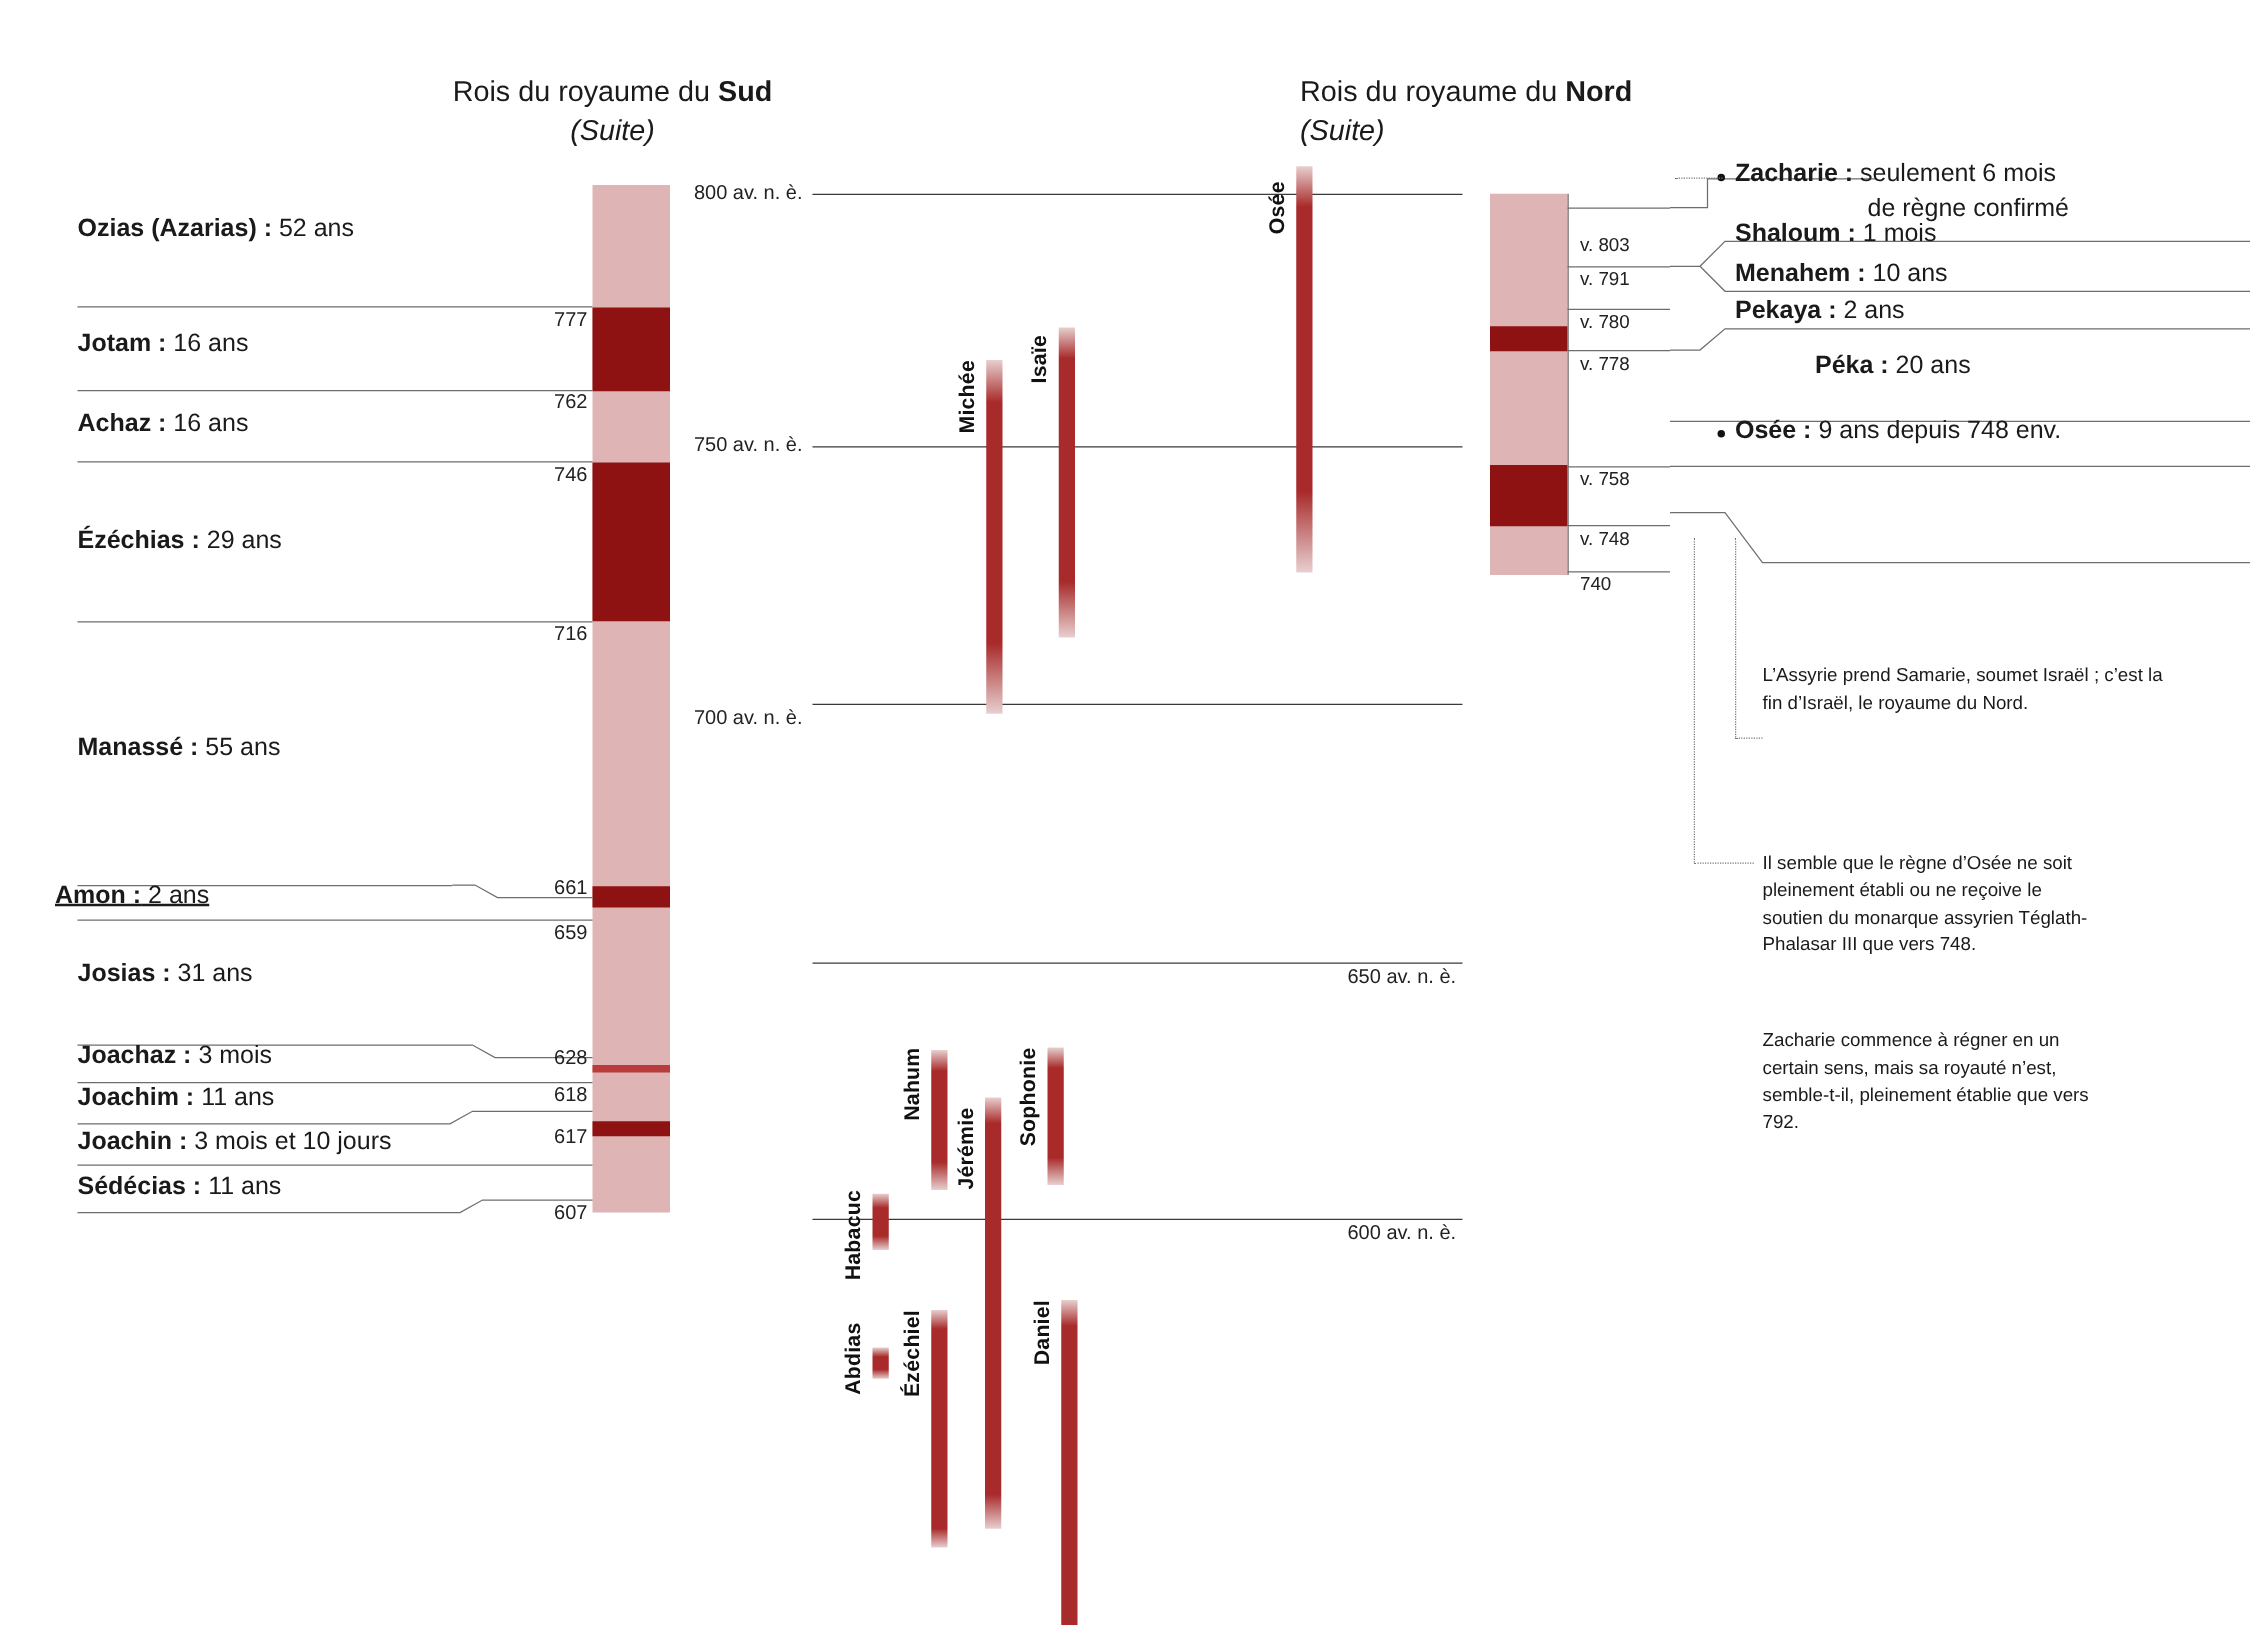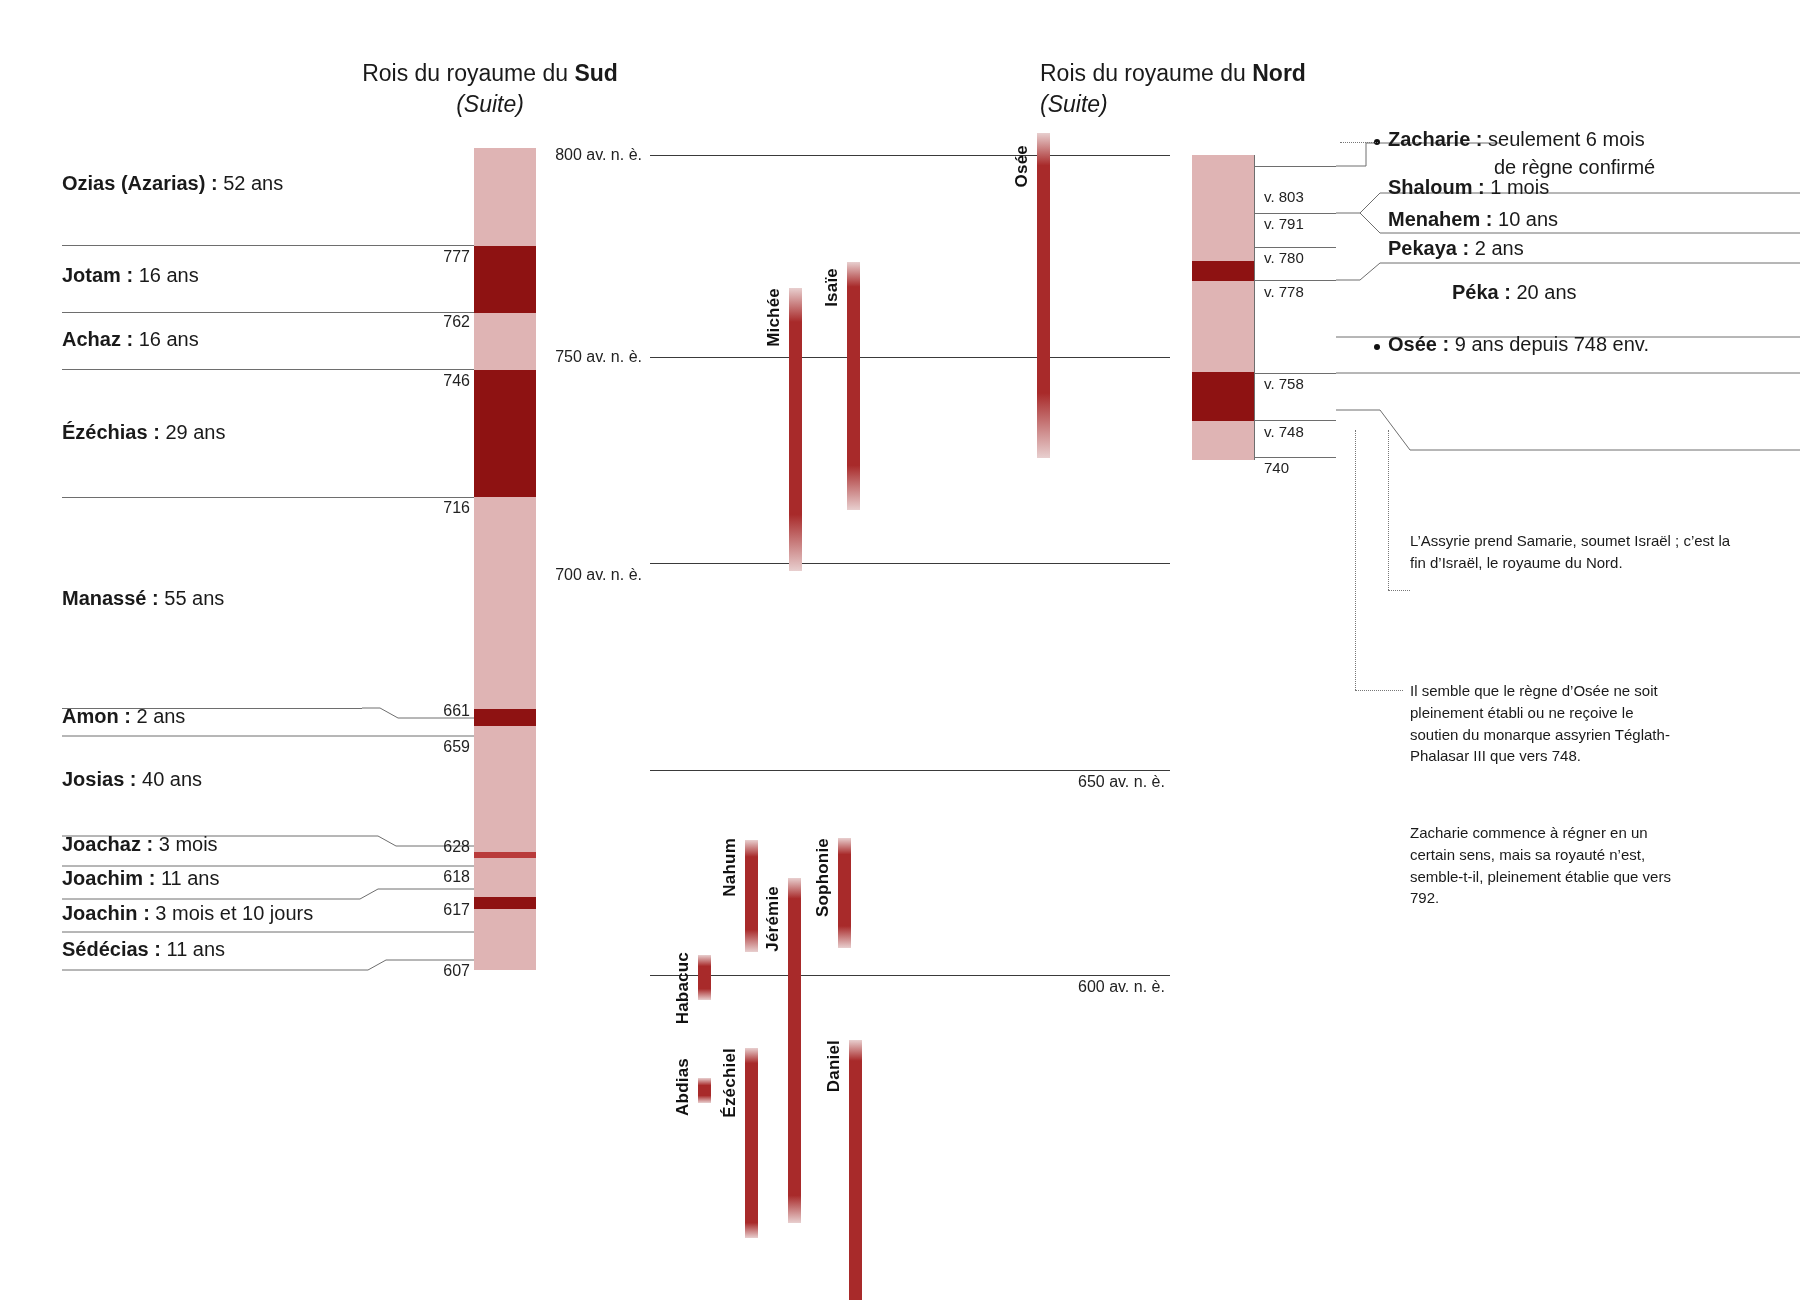--- a/index.html
+++ b/index.html
@@ -176,25 +176,25 @@
   </div>
   <div class="king" style="left:62px; top:328px;">
     <b>Achaz :</b><span> 16 ans</span>
   </div>
   <div class="king" style="left:62px; top:421px;">
     <b>Ézéchias :</b><span> 29 ans</span>
   </div>
   <div class="king" style="left:62px; top:587px;">
     <b>Manassé :</b><span> 55 ans</span>
   </div>
-  <div class="king" style="left:62px; top:705px;">
+  <div class="king" style="left:44px; top:705px;text-decoration:underline;">
     <b>Amon :</b><span> 2 ans</span>
   </div>
   <div class="king" style="left:62px; top:768px;">
-    <b>Josias :</b><span> 40 ans</span>
+    <b>Josias :</b><span> 31 ans</span>
   </div>
   <div class="king" style="left:62px; top:833px;">
     <b>Joachaz :</b><span> 3 mois</span>
   </div>
   <div class="king" style="left:62px; top:867px;">
     <b>Joachim :</b><span> 11 ans</span>
   </div>
   <div class="king" style="left:62px; top:902px;">
     <b>Joachin :</b><span> 3 mois et 10 jours</span>
   </div>

